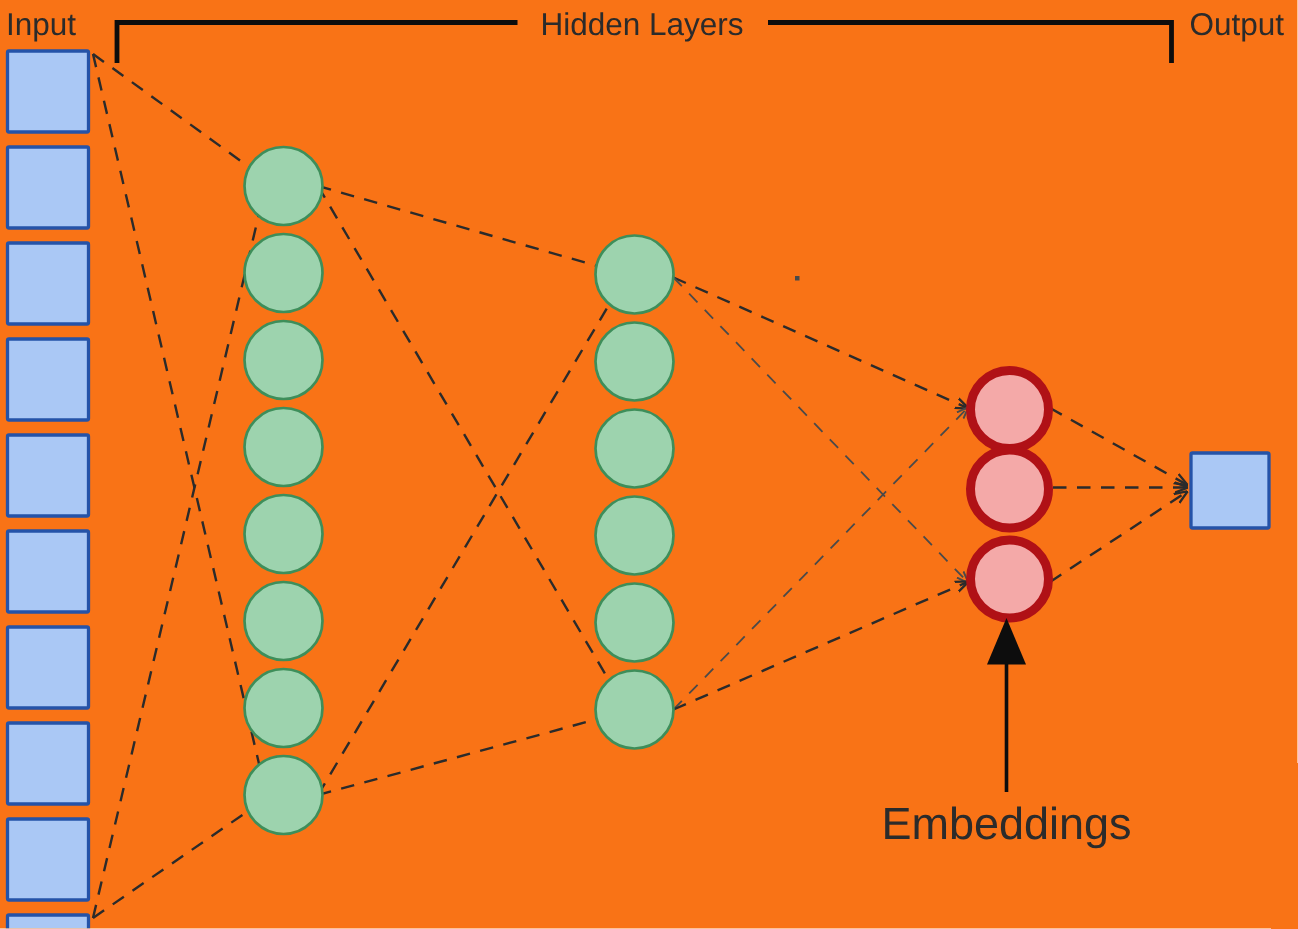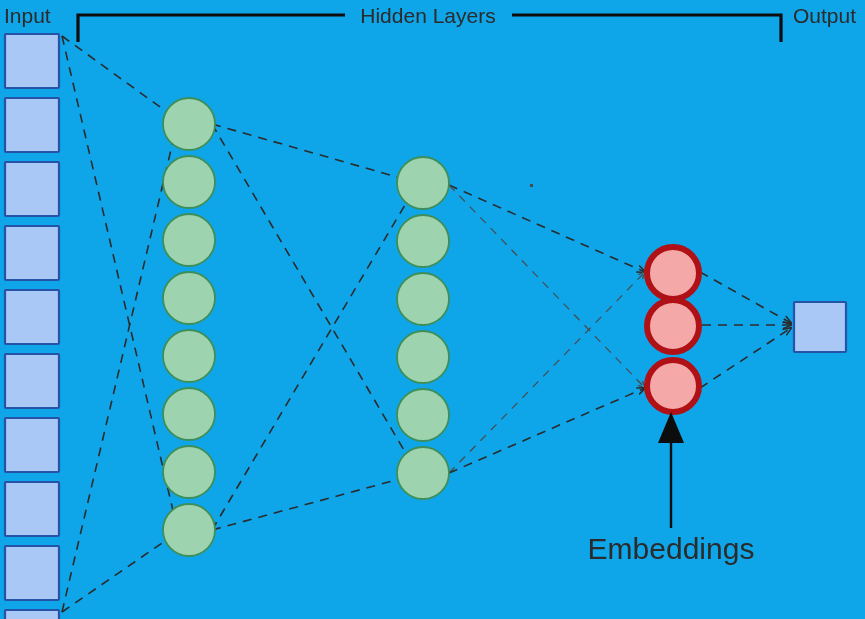--- a/index.html
+++ b/index.html
@@ -8,21 +8,21 @@
     padding: 0;
     background: #ffffff;
   }
   body {
     font-family: "Liberation Sans", sans-serif;
   }
   #canvas {
     position: relative;
     width: 865px;
     height: 619px;
-    background: #0ea5e9;
+    background: #f97316;
     overflow: hidden;
   }
   #diagram-svg {
     position: absolute;
     left: 0;
     top: 0;
     width: 865px;
     height: 619px;
   }
   .lbl {

